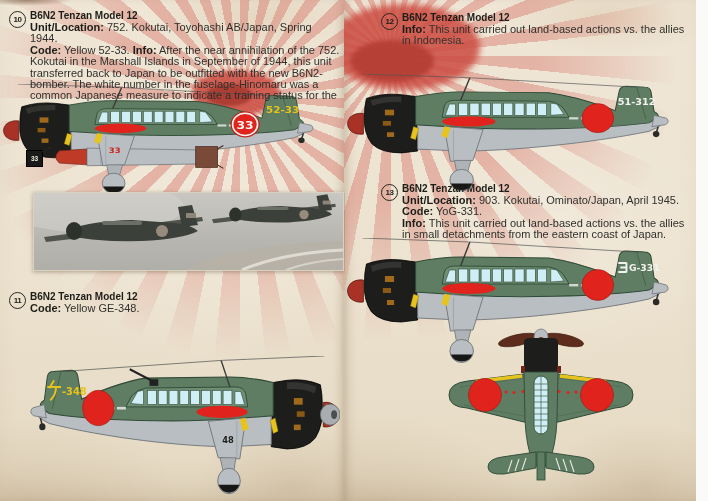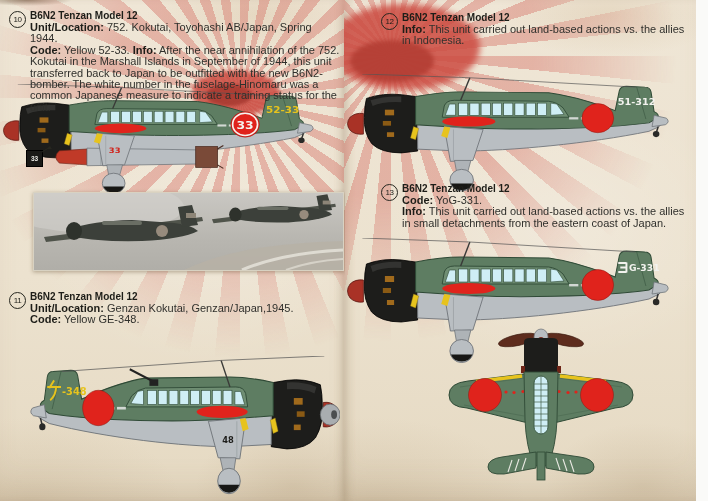--- a/index.html
+++ b/index.html
@@ -29,21 +29,21 @@
   .burst-l{left:-70px;top:-212px;width:620px;height:620px;}
   .burst-r{left:-293px;top:-284px;width:680px;height:680px;}
   .core{position:absolute;border-radius:50%;}
   .core-l1{left:192px;top:70px;width:88px;height:46px;background:#cc4b41;opacity:.85;filter:blur(2px);}
   .core-l2{left:206px;top:84px;width:46px;height:22px;background:#a3362d;opacity:.8;filter:blur(1.5px);}
   .core-r1{left:-16px;top:4px;width:152px;height:86px;background:#cc4b41;opacity:.85;filter:blur(3px);}
   .core-r2{left:6px;top:40px;width:84px;height:42px;background:#b03a30;opacity:.8;filter:blur(2px);}
   .entry{position:absolute;z-index:4;color:#30302c;}
   .entry .num{
     position:absolute;left:0;top:1px;width:15px;height:15px;border:1.3px solid #26261f;border-radius:50%;
-    font-size:8px;font-weight:normal;line-height:15px;text-align:center;color:#1d1d18;letter-spacing:-0.5px;background:transparent;
+    font-size:8px;font-weight:bold;line-height:15px;text-align:center;color:#1d1d18;letter-spacing:-0.5px;background:transparent;
   }
   .entry .body{margin-left:21px;}
   .entry .title{font-size:10px;font-weight:bold;color:#1d1d18;margin-bottom:1px;}
   .entry .line{font-size:11px;line-height:11.4px;}
   .entry b{color:#1d1d18;}
   .plane{position:absolute;z-index:2;}
   .photo{position:absolute;z-index:2;border:1px solid #d8d2c2;box-shadow:0 1px 4px rgba(80,60,30,.4);}
   .stencil{position:absolute;z-index:3;left:26px;top:146px;width:42px;height:22px;}
   .stencil .box{position:absolute;left:0;top:4px;width:15px;height:15px;background:#191917;border:1px solid #000;
     color:#e8e8e4;font-size:6.5px;font-weight:bold;text-align:center;line-height:15px;}
@@ -179,21 +179,20 @@
       </g>
     <g transform="translate(192,6) scale(0.78)">
         <use href="#photo-plane"></use>
       </g>
   </svg>
 
   <div class="entry" style="left:9px;top:291px;width:333px;">
     <span class="num">11</span>
     <div class="body">
       <div class="title">B6N2 Tenzan Model 12</div>
-      <div class="line"><b>Unit/Location:</b><span> Genzan Kokutai, Genzan/Japan,1945.</span></div>
       <div class="line"><b>Code:</b><span> Yellow GE-348.</span></div>
     </div>
   </div>
 
   <svg class="plane" style="left:6px;top:356px;" width="334" height="146" viewBox="0 -16 340 132" preserveAspectRatio="none">
     <g transform="translate(340,0) scale(-1,1)">
       <use href="#b6n-body"></use>
       <use href="#b6n-gear"></use>
     </g>
 
@@ -232,20 +231,21 @@
     <g>
       <circle cx="246" cy="31" r="15.5" fill="#e0231c" stroke="#8c1812" stroke-width="0.5"></circle>
     </g>
     <text x="284" y="17" text-anchor="middle" font-family="DejaVu Sans, sans-serif" font-size="9.5" font-weight="bold" fill="#f2f2ee">51-312</text>
   </svg>
 
   <div class="entry" style="left:37px;top:183px;width:310px;">
     <span class="num">13</span>
     <div class="body">
       <div class="title">B6N2 Tenzan Model 12</div>
+      <div class="line"><b>Unit/Location:</b><span> 903. Kokutai, Ominato/Japan, April 1945.</span></div>
       <div class="line"><b>Code:</b><span> YoG-331.</span></div>
       <div class="line"><b>Info:</b><span> This unit carried out land-based actions vs. the allies in small detachments from the eastern coast of Japan.</span></div>
     </div>
   </div>
 
   <svg class="plane" style="left:2px;top:238px;" width="348" height="132" viewBox="0 -16 340 132" preserveAspectRatio="none">
     <use href="#b6n-body"></use>
     <use href="#b6n-gear"></use>
     <g>
       <circle cx="246" cy="31" r="15.5" fill="#e0231c" stroke="#8c1812" stroke-width="0.5"></circle>

